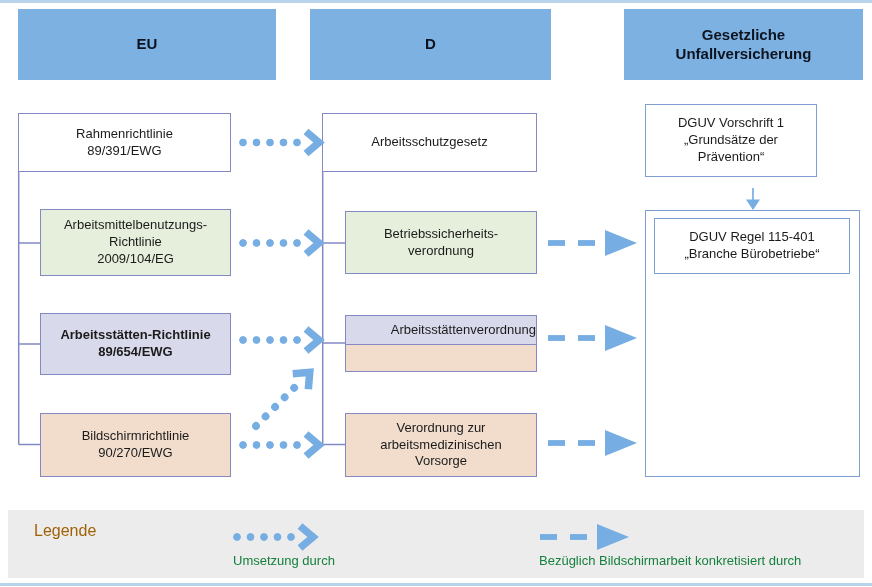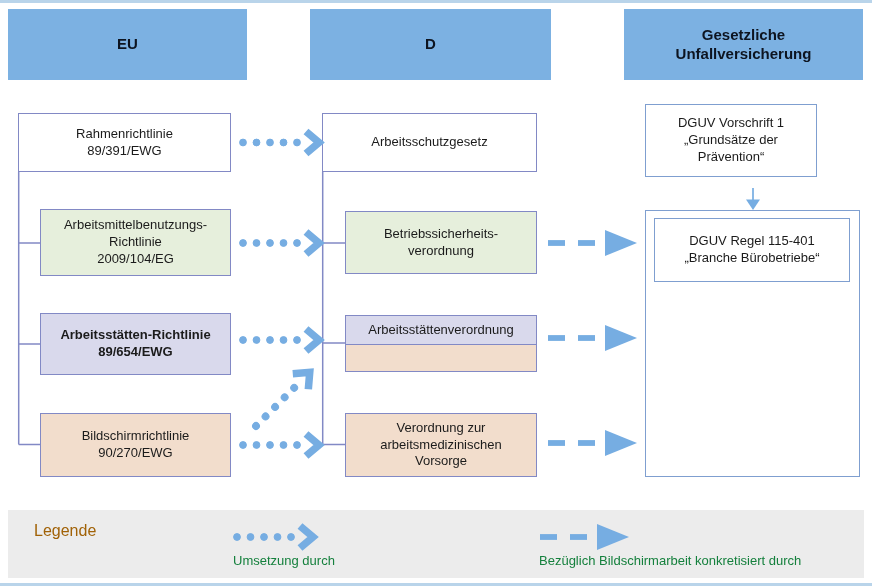--- a/index.html
+++ b/index.html
@@ -9,21 +9,21 @@
   }
   .frame-line{position:absolute;left:0;width:872px;height:3px;background:#b9d4ea;}
   .frame-line.top{top:0;}
   .frame-line.bottom{top:583px;}
 
   .hdr{
     position:absolute;top:9px;height:71px;background:#7cb1e2;
     display:flex;align-items:center;justify-content:center;text-align:center;
     font-size:15px;font-weight:bold;color:#0d1420;line-height:1.25;white-space:pre-line;
   }
-  #hdr-eu{left:8px;width:239px;}
+  #hdr-eu{left:18px;width:258px;}
   #hdr-d{left:310px;width:241px;}
   #hdr-guv{left:624px;width:239px;}
 
   .box{
     position:absolute;box-sizing:border-box;border:1.4px solid #8289c5;background:#ffffff;
     display:flex;align-items:center;justify-content:center;text-align:center;
     font-size:13px;line-height:1.3;color:#1b1b1b;white-space:pre-line;z-index:2;
   }
   .box.green{background:#e6efdc;}
   .box.lav{background:#d9d9ec;}
@@ -33,28 +33,28 @@
   #box-rahmen{left:18px;top:113px;width:213px;height:59px;justify-content:center;}
   #box-arbmittel{left:40px;top:209px;width:191px;height:67px;}
   #box-arbstaett-rl{left:40px;top:313px;width:191px;height:62px;font-weight:bold;}
   #box-bildschirm{left:40px;top:413px;width:191px;height:64px;}
 
   #box-arbschg{left:322px;top:113px;width:215px;height:59px;}
   #box-betrsichv{left:345px;top:211px;width:192px;height:63px;}
   #box-arbstaettv{left:345px;top:315px;width:192px;height:57px;padding:0;flex-direction:column;align-items:stretch;}
   #box-arbstaettv .split-top{
     height:28px;background:#d9d9ec;border-bottom:1.4px solid #8289c5;
-    display:flex;align-items:center;justify-content:center;
+    display:flex;align-items:center;justify-content:flex-end;
   }
   #box-arbstaettv .split-bottom{flex:1;background:#f2ddcc;}
   #box-vmedv{left:345px;top:413px;width:192px;height:64px;}
 
   #box-dguv1{left:645px;top:104px;width:172px;height:73px;}
   #box-dguv-outer{left:645px;top:210px;width:215px;height:267px;background:#ffffff;}
-  #box-dguv-regel{left:654px;top:218px;width:196px;height:64px;}
+  #box-dguv-regel{left:654px;top:218px;width:196px;height:56px;}
   #box-dguv-info{left:656px;top:313px;width:187px;height:149px;}
 
   .overlay{position:absolute;left:0;top:0;z-index:3;pointer-events:none;}
 
   .legend{position:absolute;left:8px;top:510px;width:856px;height:68px;background:#ececec;z-index:1;}
   .legend .ltitle{position:absolute;left:26px;top:12px;font-size:16px;color:#a16207;}
   .legend .llabel{position:absolute;top:43px;font-size:13px;color:#15803d;white-space:nowrap;}
   #legend-label-1{left:225px;}
   #legend-label-2{left:531px;}
 </style>

